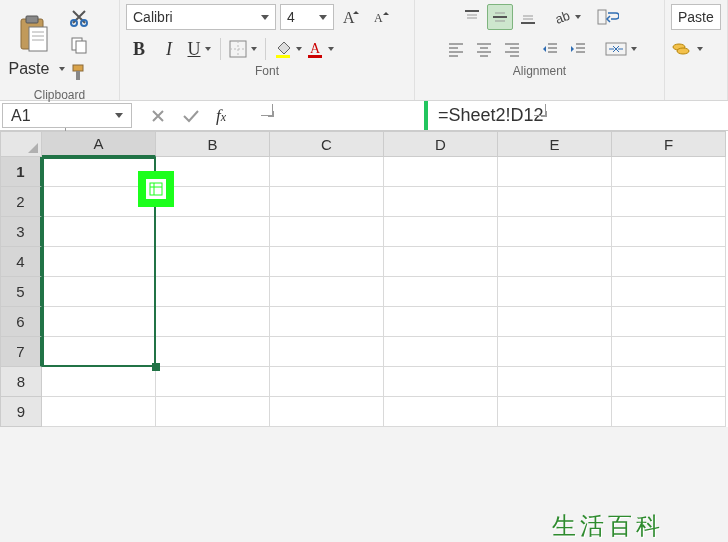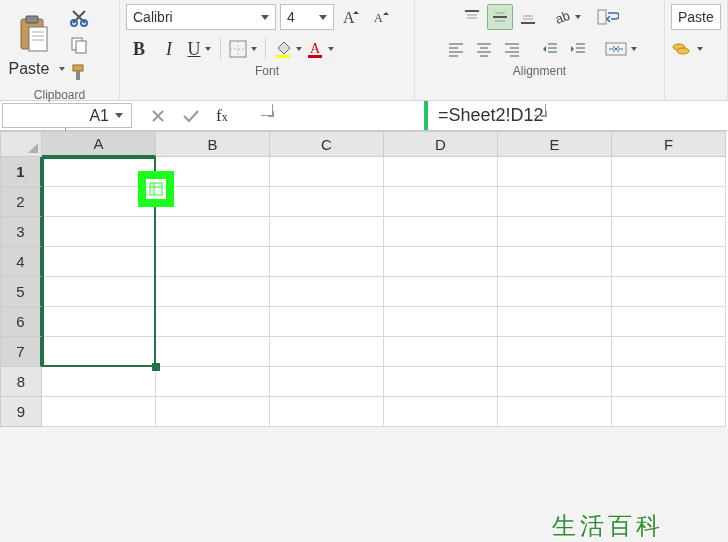--- a/index.html
+++ b/index.html
@@ -39,21 +39,21 @@
     background: #fff; border: 1px solid #bfbfbf; height: 26px;
     padding: 0 6px; font-size: 14px;
   }
   .combo .caret, .caret {
     width: 0; height: 0; border-left: 4px solid transparent; border-right: 4px solid transparent; border-top: 5px solid #555; margin-left: 6px;
   }
   .mini-caret { width:0;height:0;border-left:3px solid transparent;border-right:3px solid transparent;border-top:4px solid #555; margin-left:2px;}
 
   
   .formula-bar { display: flex; align-items: stretch; background: #fff; border-bottom: 1px solid #ccc; height: 30px; }
-  .namebox { width: 130px; display:flex; align-items:center; justify-content:flex-end; border:1px solid #bfbfbf; background:#fff; padding:0 8px; font-size:16px; margin:2px;}
+  .namebox { width: 130px; display:flex; align-items:center; justify-content:space-between; border:1px solid #bfbfbf; background:#fff; padding:0 8px; font-size:16px; margin:2px;}
   .fx-area { display:flex; align-items:center; gap:16px; padding:0 16px; flex:0 0 auto; width: 290px;}
   .formula-input { flex:1; display:flex; align-items:center; padding:0 10px; font-size:18px; border-left:4px solid #22c55e; }
 
   
   .grid { background:#fff; }
   .col-headers { display:flex; }
   .corner { width:42px; height:26px; background:#e6e6e6; border:1px solid #ccc; position:relative;}
   .corner::after{content:"";position:absolute;right:3px;bottom:3px;width:0;height:0;border-left:10px solid transparent;border-bottom:10px solid #b0b0b0;}
   .colh { width:114px; height:26px; background:#e6e6e6; border:1px solid #ccc; border-left:none; display:flex; align-items:center; justify-content:center; font-size:15px; color:#333;}
   .colh.sel { background:#d6d6d6; border-bottom:2px solid #217346;}
@@ -325,21 +325,21 @@
     <span style="color:#999;font-size:18px;">
       <svg width="16" height="16">
           <path d="M3 3 L13 13 M13 3 L3 13" stroke="#999" stroke-width="2"></path>
         </svg>
     </span>
     <span>
       <svg width="18" height="16">
           <path d="M2 8 L7 13 L16 3" stroke="#999" stroke-width="2" fill="none"></path>
         </svg>
     </span>
-    <span style="font-family:serif;font-size:17px;">f<span style="font-size:12px;">x</span></span>
+    <span style="font-style:italic;font-family:serif;font-size:17px;">f<span style="font-size:12px;">x</span></span>
   </div>
   <div class="formula-input">
     <span>=Sheet2!D12</span>
   </div>
 </div>
 
 <div class="grid" style="position:relative;">
   <div class="col-headers">
     <div class="corner"></div>
     <div class="colh sel">A</div>

